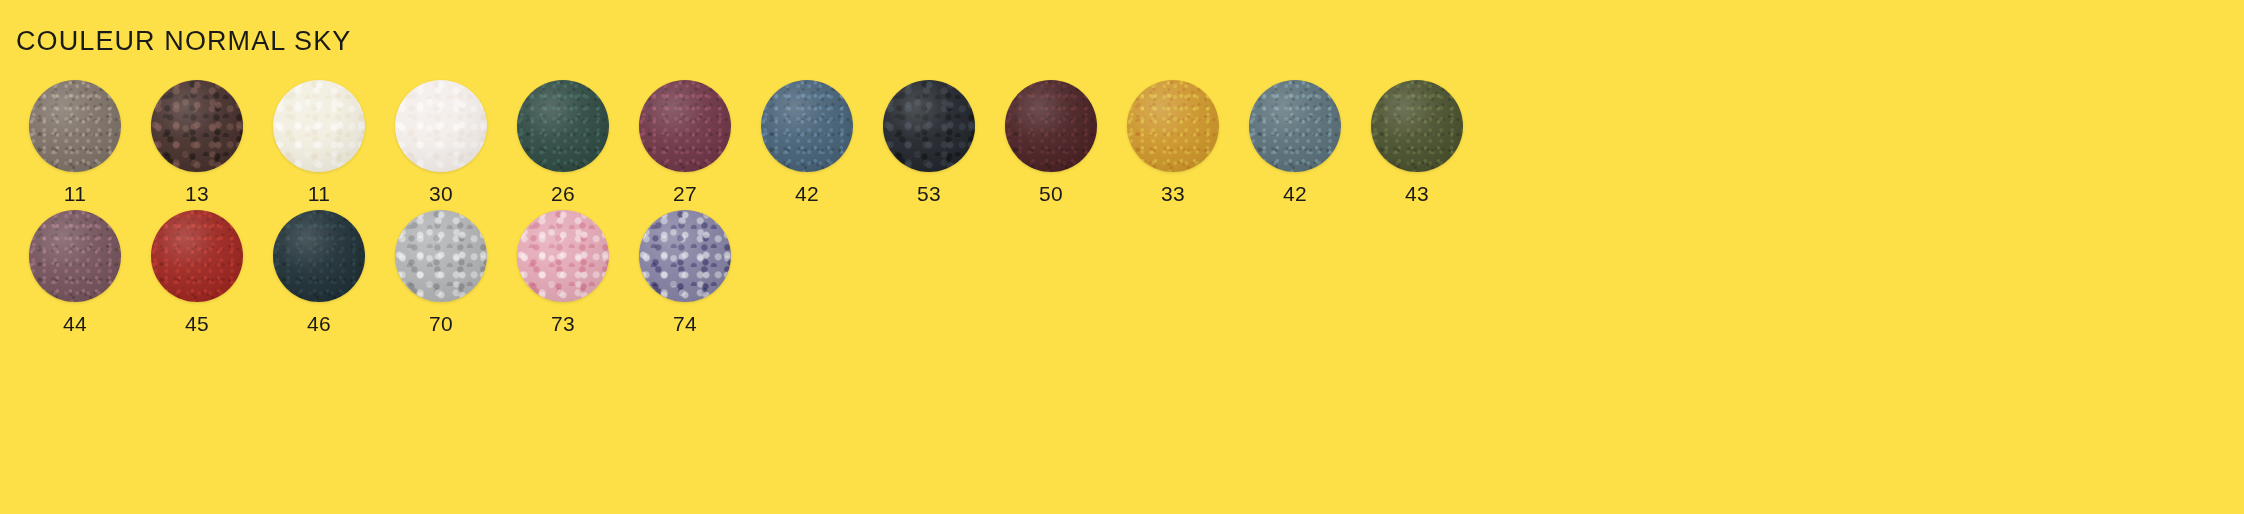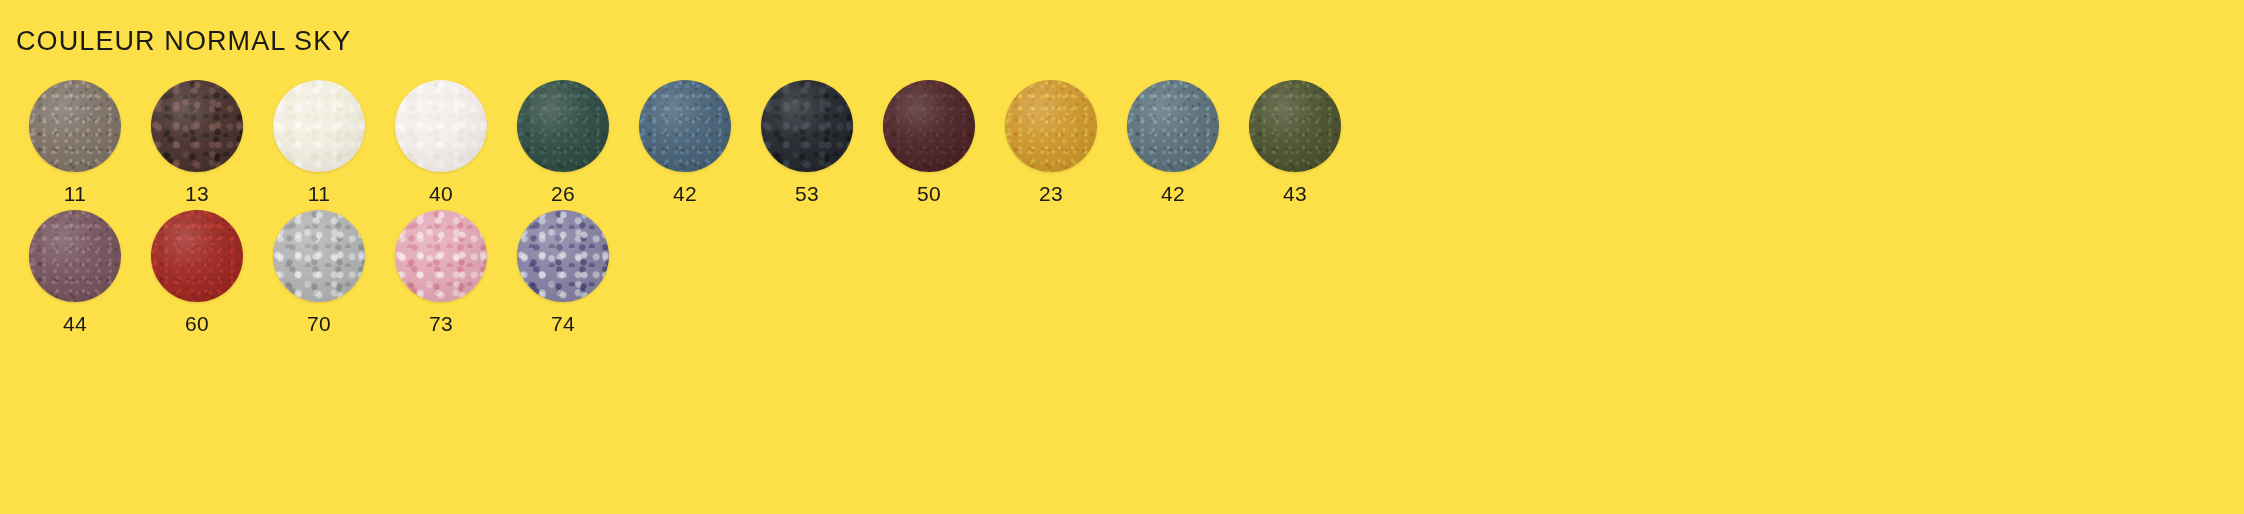--- a/index.html
+++ b/index.html
@@ -148,30 +148,37 @@
             <div class="grain"></div>
             <div class="sheen"></div>
           </div>
           <div class="swatch-label">11</div>
         </div>
         <div class="swatch-cell">
           <div class="swatch-disc tex-coarse" style="background-color: rgb(244, 238, 234);">
             <div class="grain"></div>
             <div class="sheen"></div>
           </div>
-          <div class="swatch-label">40</div>
+          <div class="swatch-label">30</div>
         </div>
         <div class="swatch-cell">
           <div class="swatch-disc tex-fine" style="background-color: rgb(47, 75, 67);">
             <div class="grain"></div>
             <div class="sheen"></div>
           </div>
           <div class="swatch-label">26</div>
         </div>
         <div class="swatch-cell">
+          <div class="swatch-disc tex-fine" style="background-color: rgb(110, 55, 71);">
+            <div class="grain"></div>
+            <div class="sheen"></div>
+          </div>
+          <div class="swatch-label">27</div>
+        </div>
+        <div class="swatch-cell">
           <div class="swatch-disc tex-fine" style="background-color: rgb(71, 97, 118);">
             <div class="grain"></div>
             <div class="sheen"></div>
           </div>
           <div class="swatch-label">42</div>
         </div>
         <div class="swatch-cell">
           <div class="swatch-disc tex-coarse" style="background-color: rgb(34, 38, 44);">
             <div class="grain"></div>
             <div class="sheen"></div>
@@ -183,21 +190,21 @@
             <div class="grain"></div>
             <div class="sheen"></div>
           </div>
           <div class="swatch-label">50</div>
         </div>
         <div class="swatch-cell">
           <div class="swatch-disc tex-fine" style="background-color: rgb(205, 150, 44);">
             <div class="grain"></div>
             <div class="sheen"></div>
           </div>
-          <div class="swatch-label">23</div>
+          <div class="swatch-label">33</div>
         </div>
         <div class="swatch-cell">
           <div class="swatch-disc tex-fine" style="background-color: rgb(90, 112, 121);">
             <div class="grain"></div>
             <div class="sheen"></div>
           </div>
           <div class="swatch-label">42</div>
         </div>
         <div class="swatch-cell">
           <div class="swatch-disc tex-fine" style="background-color: rgb(74, 81, 46);">
@@ -213,21 +220,28 @@
             <div class="grain"></div>
             <div class="sheen"></div>
           </div>
           <div class="swatch-label">44</div>
         </div>
         <div class="swatch-cell">
           <div class="swatch-disc tex-fine" style="background-color: rgb(156, 38, 32);">
             <div class="grain"></div>
             <div class="sheen"></div>
           </div>
-          <div class="swatch-label">60</div>
+          <div class="swatch-label">45</div>
+        </div>
+        <div class="swatch-cell">
+          <div class="swatch-disc tex-fine" style="background-color: rgb(31, 48, 54);">
+            <div class="grain"></div>
+            <div class="sheen"></div>
+          </div>
+          <div class="swatch-label">46</div>
         </div>
         <div class="swatch-cell">
           <div class="swatch-disc tex-coarse" style="background-color: rgb(177, 178, 180);">
             <div class="grain"></div>
             <div class="sheen"></div>
           </div>
           <div class="swatch-label">70</div>
         </div>
         <div class="swatch-cell">
           <div class="swatch-disc tex-coarse" style="background-color: rgb(227, 168, 182);">

